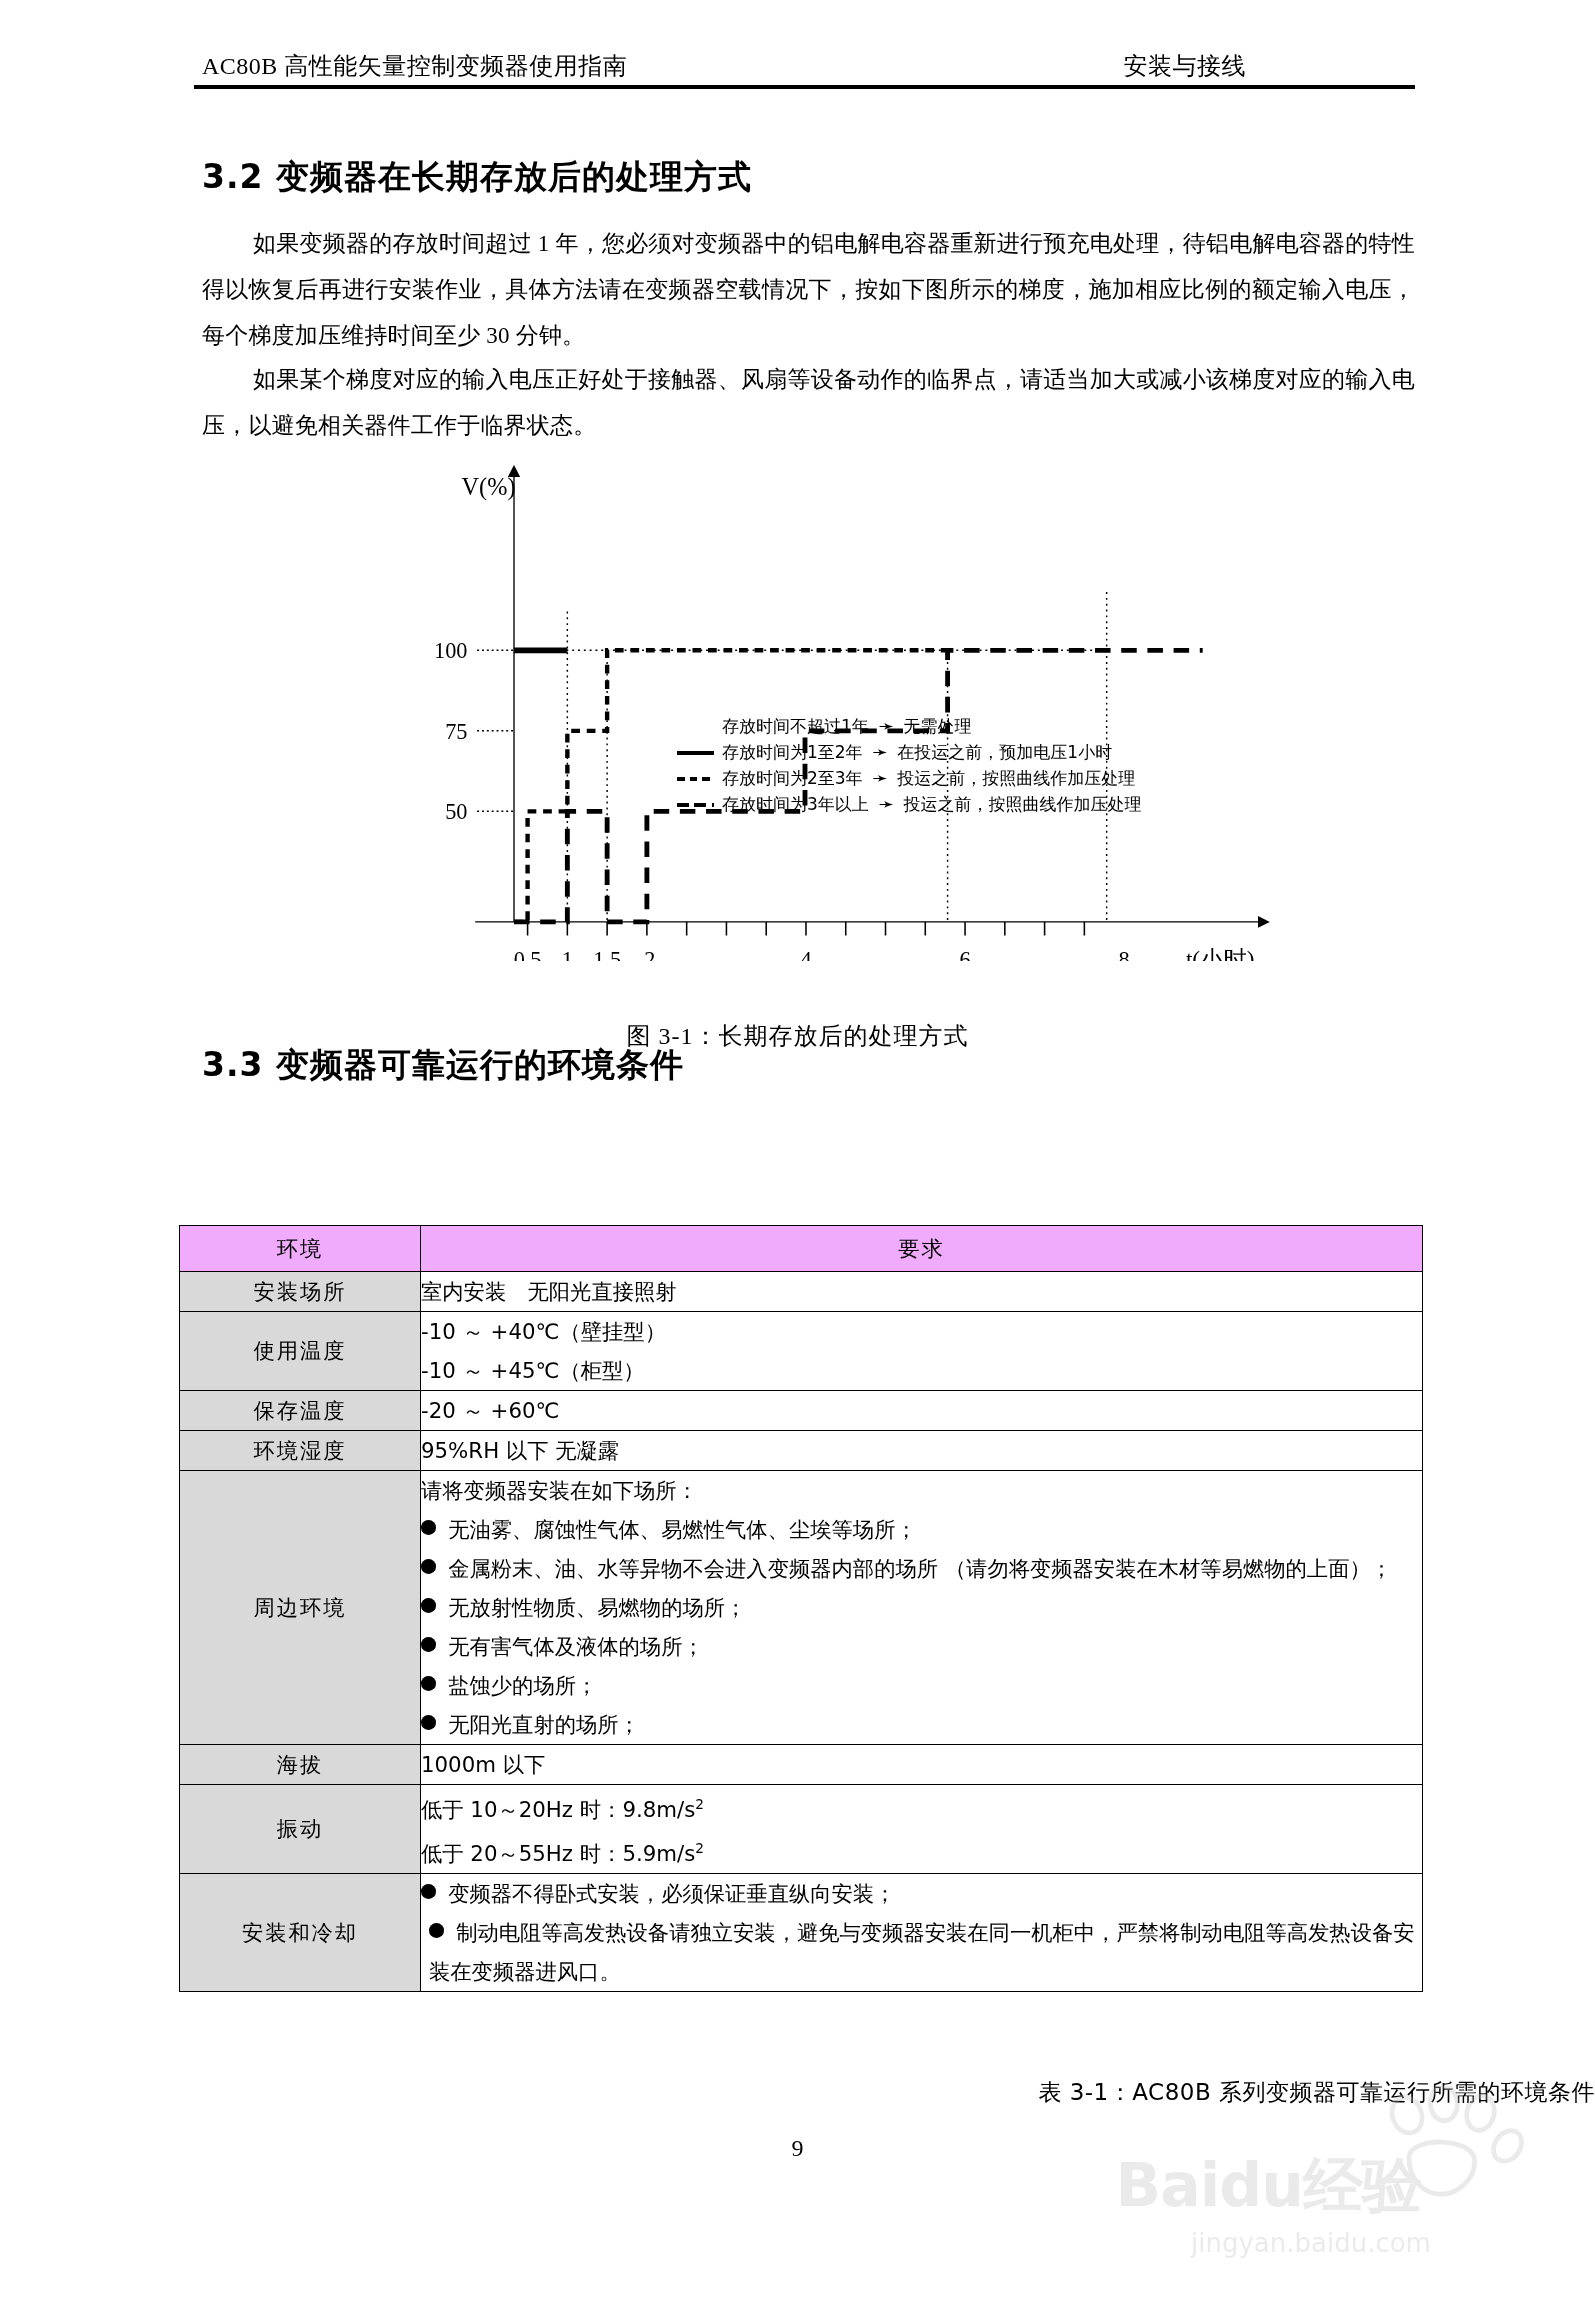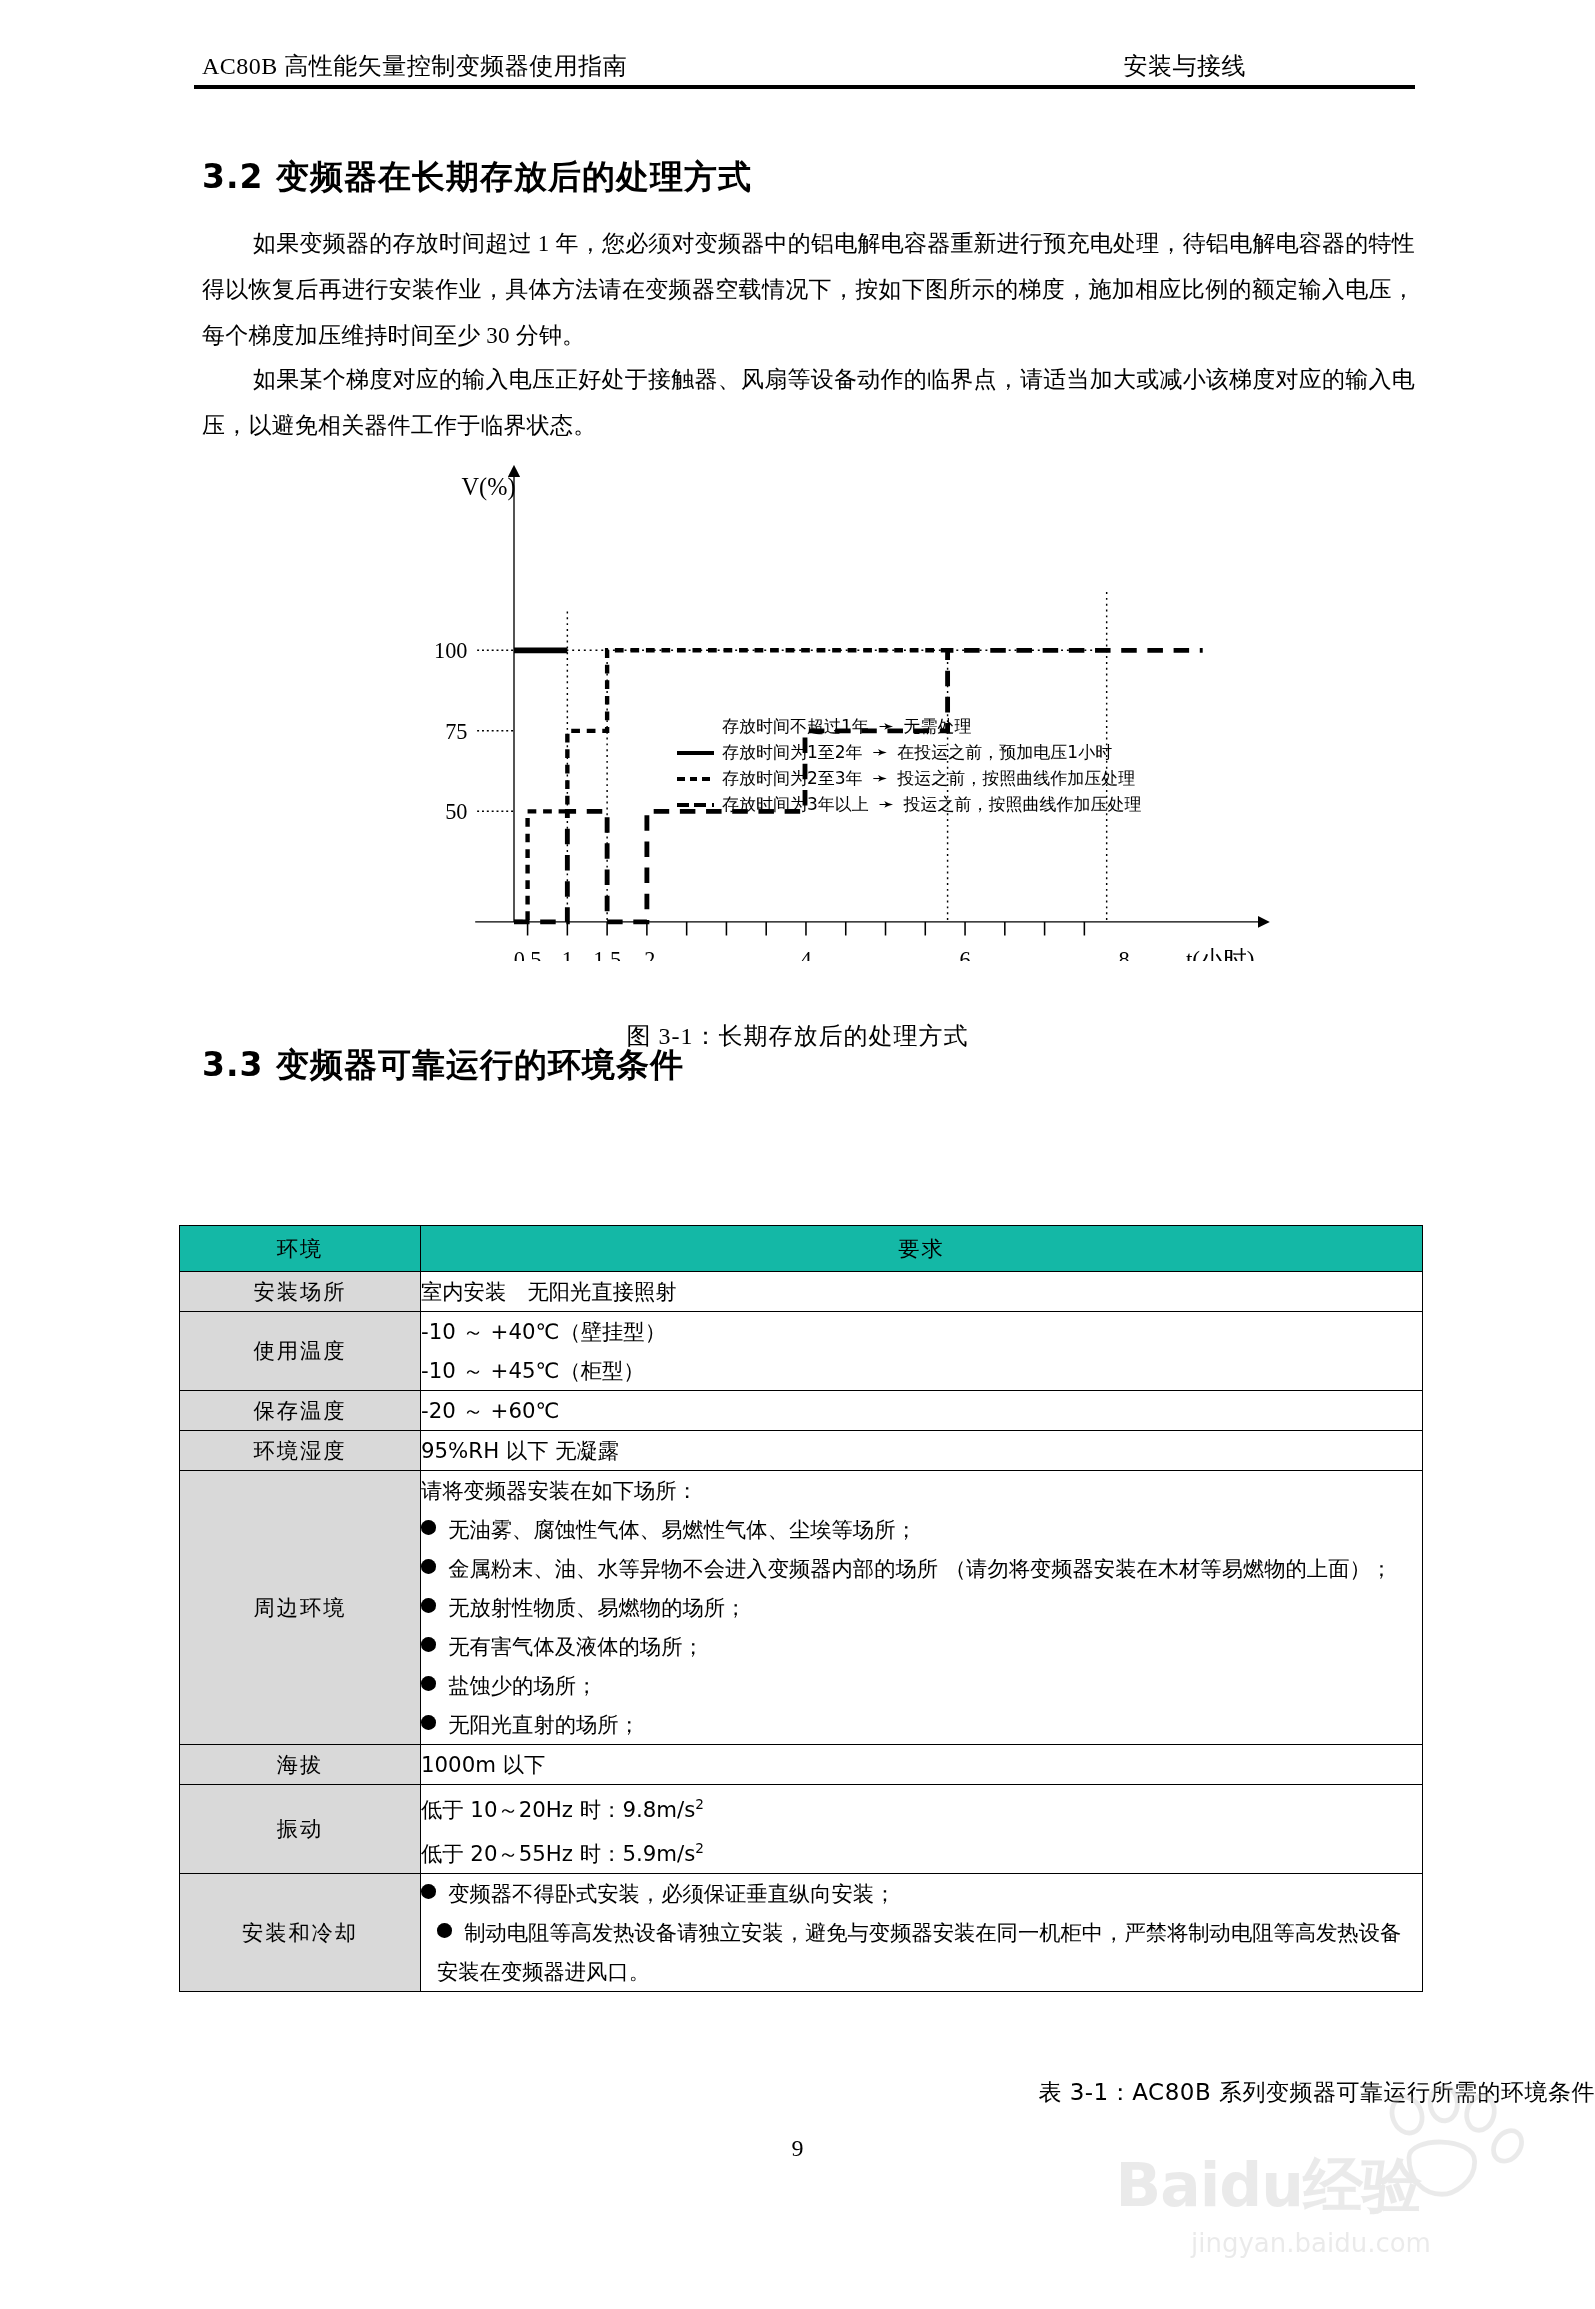--- a/index.html
+++ b/index.html
@@ -169,21 +169,21 @@
     letter-spacing: 1.9px;
     padding: 8.7px 3.9px;
   }
   .cell-v {
     background: #ffffff;
     text-align: left;
     padding: 8.7px 11.6px 8.7px 13.6px;
     line-height: 39px;
   }
   .hdr .cell-k, .hdr .cell-v {
-    background: #14b8a6;
+    background: #f0abfc;
     text-align: center;
     letter-spacing: 1.9px;
     padding: 7.8px 3.9px;
     line-height: normal;
   }
   .outer-top, .outer-bottom { border-width: 2.9px; }
   .bullet-line {
     display: block;
     white-space: nowrap;
   }
@@ -407,21 +407,21 @@
           <td class="cell-v">
             <span class="bullet-line"><span>低于 10～20Hz 时：9.8m/s</span><span class="sup">2</span></span>
             <span class="bullet-line"><span>低于 20～55Hz 时：5.9m/s</span><span class="sup">2</span></span>
           </td>
         </tr>
 
         <tr>
           <td class="cell-k outer-bottom">安装和冷却</td>
           <td class="cell-v outer-bottom">
             <span class="bullet-line"><span class="dot"></span><span>变频器不得卧式安装，必须保证垂直纵向安装；</span></span>
-            <span class="bullet-line cont" style="padding-left:16px"><span class="dot"></span><span>制动电阻等高发热设备请独立安装，避免与变频器安装在同一机柜中，严禁将制动电阻等高发热设备安装在变频器进风口。</span></span>
+            <span class="bullet-line cont" style="padding-left:8px"><span class="dot"></span><span>制动电阻等高发热设备请独立安装，避免与变频器安装在同一机柜中，严禁将制动电阻等高发热设备安装在变频器进风口。</span></span>
           </td>
         </tr>
       </tbody>
     </table>
   </div>
 
   <div class="tbl-caption">表 3-1：AC80B 系列变频器可靠运行所需的环境条件</div>
   <div class="page-num">9</div>
 
   <div class="watermark">

